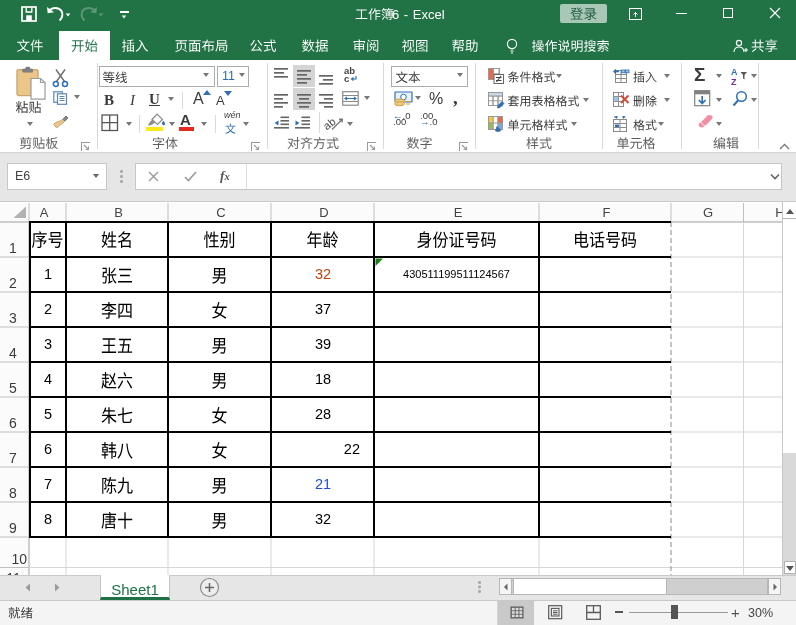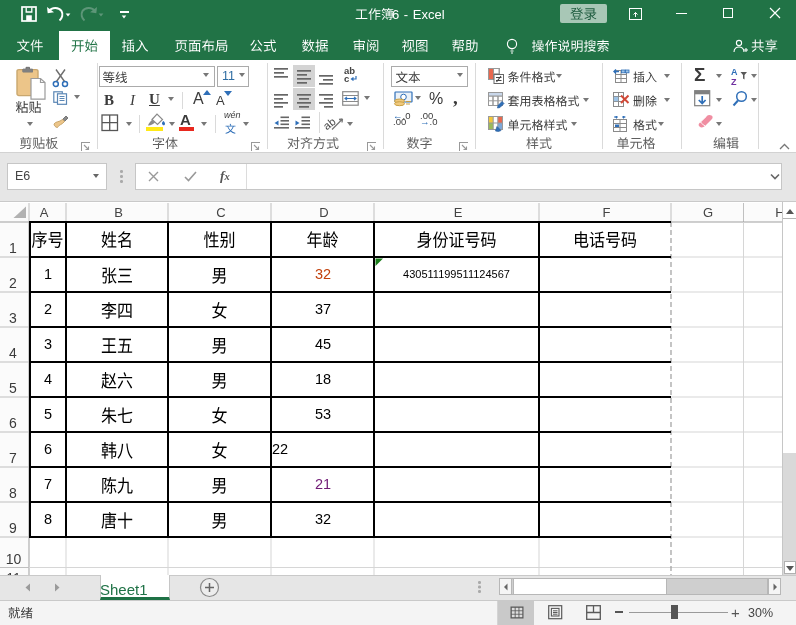--- a/index.html
+++ b/index.html
@@ -393,36 +393,36 @@
 <div class="ab" style="left:765px;top:206px;width:30px;text-align:center;font-size:13px;line-height:13px;color:#444">H</div>
 <div class="ab" style="left:0;top:241px;width:26px;text-align:center;font-size:14px;line-height:14px;color:#3b3b3b">1</div>
 <div class="ab" style="left:0;top:276px;width:26px;text-align:center;font-size:14px;line-height:14px;color:#3b3b3b">2</div>
 <div class="ab" style="left:0;top:311px;width:26px;text-align:center;font-size:14px;line-height:14px;color:#3b3b3b">3</div>
 <div class="ab" style="left:0;top:346px;width:26px;text-align:center;font-size:14px;line-height:14px;color:#3b3b3b">4</div>
 <div class="ab" style="left:0;top:381px;width:26px;text-align:center;font-size:14px;line-height:14px;color:#3b3b3b">5</div>
 <div class="ab" style="left:0;top:416px;width:26px;text-align:center;font-size:14px;line-height:14px;color:#3b3b3b">6</div>
 <div class="ab" style="left:0;top:451px;width:26px;text-align:center;font-size:14px;line-height:14px;color:#3b3b3b">7</div>
 <div class="ab" style="left:0;top:486px;width:26px;text-align:center;font-size:14px;line-height:14px;color:#3b3b3b">8</div>
 <div class="ab" style="left:0;top:521px;width:26px;text-align:center;font-size:14px;line-height:14px;color:#3b3b3b">9</div>
-<div class="ab" style="left:0;top:552px;width:27px;text-align:center;font-size:14px;line-height:14px;color:#3b3b3b">10</div>
+<div class="ab" style="left:0;top:552px;width:27px;text-align:right;font-size:14px;line-height:14px;color:#3b3b3b">10</div>
 <div class="ab" style="left:0;top:570.8px;width:27px;text-align:center;font-size:14px;line-height:14px;color:#3b3b3b">11</div>
 <div class="ab" style="left:30px;top:267px;width:36px;text-align:center;font-size:14.5px;line-height:15px;color:#000">1</div>
 <div class="ab" style="left:272px;top:267px;width:102px;text-align:center;font-size:14.5px;line-height:15px;color:#c2410c">32</div>
 <div class="ab" style="left:30px;top:302px;width:36px;text-align:center;font-size:14.5px;line-height:15px;color:#000">2</div>
 <div class="ab" style="left:272px;top:302px;width:102px;text-align:center;font-size:14.5px;line-height:15px;color:#000">37</div>
 <div class="ab" style="left:30px;top:337px;width:36px;text-align:center;font-size:14.5px;line-height:15px;color:#000">3</div>
-<div class="ab" style="left:272px;top:337px;width:102px;text-align:center;font-size:14.5px;line-height:15px;color:#000">45</div>
+<div class="ab" style="left:272px;top:337px;width:102px;text-align:center;font-size:14.5px;line-height:15px;color:#000">39</div>
 <div class="ab" style="left:30px;top:372px;width:36px;text-align:center;font-size:14.5px;line-height:15px;color:#000">4</div>
 <div class="ab" style="left:272px;top:372px;width:102px;text-align:center;font-size:14.5px;line-height:15px;color:#000">18</div>
 <div class="ab" style="left:30px;top:407px;width:36px;text-align:center;font-size:14.5px;line-height:15px;color:#000">5</div>
-<div class="ab" style="left:272px;top:407px;width:102px;text-align:center;font-size:14.5px;line-height:15px;color:#000">53</div>
+<div class="ab" style="left:272px;top:407px;width:102px;text-align:center;font-size:14.5px;line-height:15px;color:#000">28</div>
 <div class="ab" style="left:30px;top:442px;width:36px;text-align:center;font-size:14.5px;line-height:15px;color:#000">6</div>
-<div class="ab" style="left:272px;top:442px;width:88px;text-align:left;font-size:14.5px;line-height:15px;color:#000">22</div>
+<div class="ab" style="left:272px;top:442px;width:88px;text-align:right;font-size:14.5px;line-height:15px;color:#000">22</div>
 <div class="ab" style="left:30px;top:477px;width:36px;text-align:center;font-size:14.5px;line-height:15px;color:#000">7</div>
-<div class="ab" style="left:272px;top:477px;width:102px;text-align:center;font-size:14.5px;line-height:15px;color:#701a75">21</div>
+<div class="ab" style="left:272px;top:477px;width:102px;text-align:center;font-size:14.5px;line-height:15px;color:#1d4ed8">21</div>
 <div class="ab" style="left:30px;top:512px;width:36px;text-align:center;font-size:14.5px;line-height:15px;color:#000">8</div>
 <div class="ab" style="left:272px;top:512px;width:102px;text-align:center;font-size:14.5px;line-height:15px;color:#000">32</div>
 <div class="ab" style="left:375px;top:267px;width:163px;text-align:center;font-size:11px;line-height:15px;color:#000">430511199511124567</div>
 <div class="ab" style="left:782px;top:202px;width:14px;height:373px;background:#fff;border-left:1px solid #c6c6c6"></div>
 <svg class="ic" style="left:785.5px;top:209px" width="8" height="5" viewBox="0 0 8 5">
     <path d="M4 0 L8 5 H0Z" fill="#555"></path>
   </svg>
 <div class="ab" style="left:783px;top:217.5px;width:13px;height:1px;background:#b5b5b5"></div>
 <div class="ab" style="left:783px;top:453px;width:13px;height:122px;background:#d9d9d9"></div>
 <div class="ab" style="left:784px;top:561px;width:11.5px;height:13px;background:#fff;border:1px solid #b0b0b0"></div>
@@ -431,21 +431,21 @@
   </svg>
 
 <div class="ab" style="left:0;top:575px;width:796px;height:25px;background:#e6e6e6;border-top:1px solid #c9c9c9"></div>
 <svg class="ic" style="left:24px;top:583px" width="8" height="9" viewBox="0 0 8 9">
     <path d="M6 0.5 L1.5 4.5 L6 8.5Z" fill="#9a9a9a"></path>
   </svg>
 <svg class="ic" style="left:53px;top:583px" width="8" height="9" viewBox="0 0 8 9">
     <path d="M2 0.5 L6.5 4.5 L2 8.5Z" fill="#9a9a9a"></path>
   </svg>
 <div class="ab" style="left:100px;top:575px;width:70px;height:25px;background:#fff;border-left:1px solid #c6c6c6;border-right:1px solid #c6c6c6;border-bottom:3px solid #1e7145"></div>
-<div class="ab" style="left:100px;top:580.5px;width:70px;font-size:15px;color:#1f7246">Sheet1</div>
+<div class="ab" style="left:100px;top:580.5px;width:70px;text-align:center;font-size:15px;color:#1f7246">Sheet1</div>
 <svg class="ic" style="left:200px;top:578px" width="19" height="19" viewBox="0 0 19 19" fill="none" stroke="#8a8a8a" stroke-width="1.2">
  <circle cx="9.5" cy="9.5" r="9" fill="#ededed"></circle>
     <path d="M9.5 5 V14 M5 9.5 H14" stroke="#666" stroke-width="1.5"></path>
 </svg>
 <div class="ab" style="left:478px;top:581px;width:2.5px;height:2.5px;background:#aaa;border-radius:50%;box-shadow:0 4.5px 0 #aaa,0 9px 0 #aaa"></div>
 <div class="ab" style="left:499px;top:578px;width:269px;height:17px;background:#cfcfcf;border:1px solid #b7b7b7"></div>
 <div class="ab" style="left:499px;top:578px;width:13px;height:17px;background:#f5f5f5;border:1px solid #b7b7b7"></div>
 <svg class="ic" style="left:503px;top:583px" width="6" height="8" viewBox="0 0 6 8">
     <path d="M4.5 0.5 L1 4 L4.5 7.5Z" fill="#666"></path>
   </svg>

